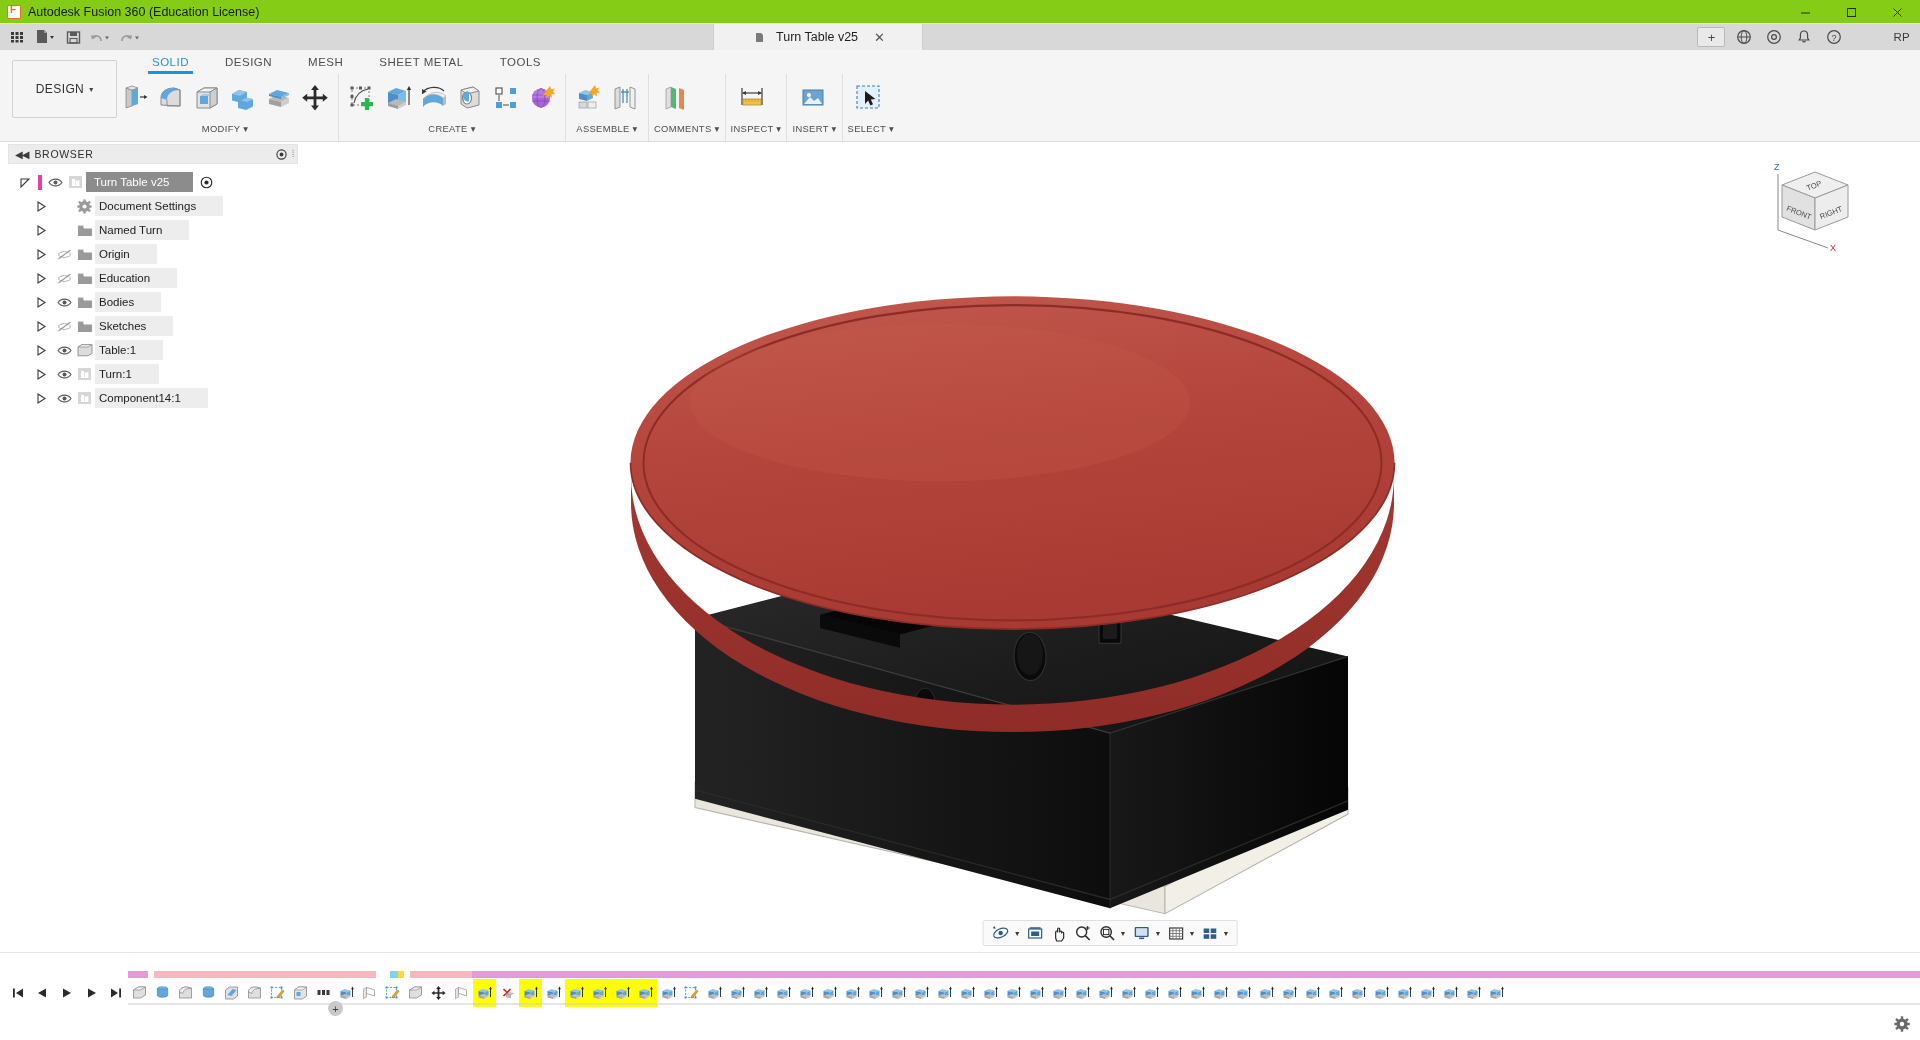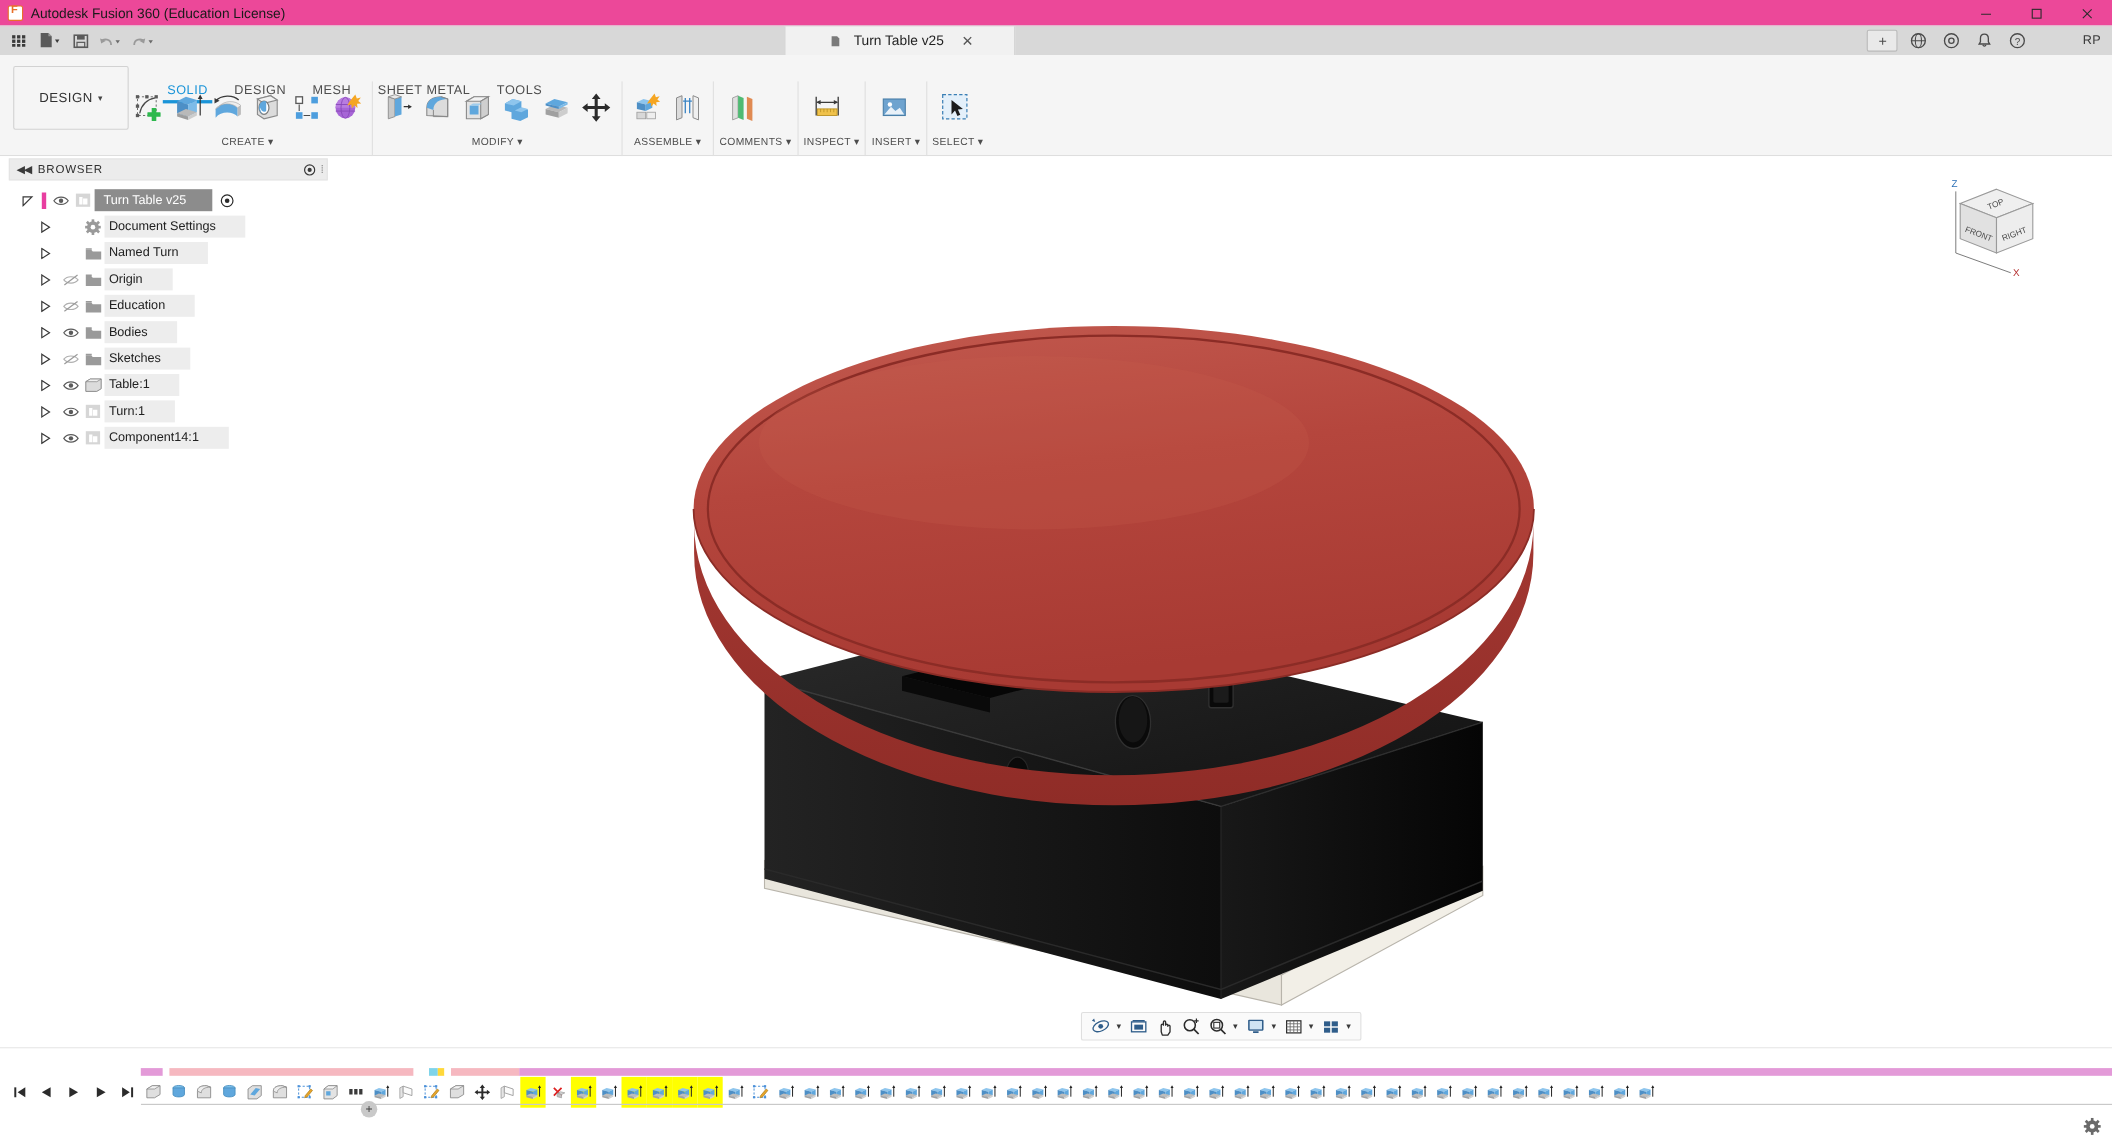--- a/index.html
+++ b/index.html
@@ -8,21 +8,21 @@
     width: 1920px; height: 1040px;
     font-family: "Liberation Sans", sans-serif;
     background: #ffffff;
     overflow: hidden;
     -webkit-font-smoothing: antialiased;
   }
   #app { position: relative; width: 1920px; height: 1040px; }
 
   
   .titlebar {
-    height: 24px; background: #ec4899; display: flex; align-items: center;
+    height: 24px; background: #84cc16; display: flex; align-items: center;
     border-bottom: 1px solid #e2e2e2;
   }
   .titlebar .appicon {
     width: 14px; height: 14px; margin: 0 7px 0 7px;
     border: 1.6px solid #e8702a; border-radius: 2px;
     position: relative; background: #fff;
   }
   .titlebar .appicon::after{
     content:"F"; position:absolute; left:2px; top:-2px; font-size:10px;
     color:#e8702a; font-weight:bold; font-family:"Liberation Sans",sans-serif;
@@ -65,21 +65,21 @@
     border-bottom: 1px solid #dcdcdc;
   }
   .wsbox {
     position:absolute; left:12px; top:10px; width:105px; height:58px;
     border:1px solid #d2d2d2; background:#f5f5f5; border-radius:2px;
     display:flex; align-items:center; justify-content:center; gap:5px;
   }
   .wsbox .t{ font-size:12px; color:#313131; letter-spacing:.4px; }
   .wsbox .car{ font-size:8px; color:#444; }
 
-  .tabs { position:absolute; left:140px; top:2px; display:flex; gap:0px;margin-top:20px; }
+  .tabs { position:absolute; left:140px; top:2px; display:flex; gap:12px; }
   .tab {
     font-size:11.5px; color:#4e4e4e; letter-spacing:.5px; padding:4px 12px 5px 12px;
     position:relative; white-space:nowrap;
   }
   .tab.active { color:#1a94d8; }
   .tab.active::after{
     content:""; position:absolute; left:8px; right:8px; bottom:-1px; height:3px; background:#1a94d8;
   }
 
   .panels { position:absolute; left:112px; top:24px; right:0; height:68px; display:flex; align-items:flex-start; }
@@ -301,20 +301,73 @@
 
     <div class="tabs">
       <div class="tab active">SOLID</div>
       <div class="tab">DESIGN</div>
       <div class="tab">MESH</div>
       <div class="tab">SHEET METAL</div>
       <div class="tab">TOOLS</div>
     </div>
 
     <div class="panels">
+
+      <div class="panel">
+        <div class="pbtns">
+          <div class="pbtn">
+            <svg width="30" height="30" viewBox="0 0 30 30">
+              <path d="M6 5 l6 2 v16 l-6 2 z" fill="#c9c9c9" stroke="#8a8a8a" stroke-width="0.8"></path>
+              <path d="M12 7 l6 -2 v16 l-6 2 z" fill="#5fa7dd"></path>
+              <path d="M6 5 l6 -2 l6 2 l-6 2 z" fill="#e8e8e8" stroke="#8a8a8a" stroke-width="0.8"></path>
+              <line x1="20" y1="14" x2="26" y2="14" stroke="#333" stroke-width="1.2"></line>
+              <path d="M27.5 14 l-3.5 -2 v4 z" fill="#333"></path>
+            </svg>
+          </div>
+          <div class="pbtn">
+            <svg width="30" height="30" viewBox="0 0 30 30">
+              <path d="M5 22 v-7 C5 8, 11 5, 18 5 l6 2 v16 z" fill="#dcdcdc" stroke="#8a8a8a" stroke-width="1"></path>
+              <path d="M5 15 C5 8, 11 5, 18 5 l6 2 C17 7, 11 10, 11 17 z" fill="#5fa7dd"></path>
+              <path d="M11 17 v6 h13 v-16 l-6 -2" fill="none" stroke="#8a8a8a" stroke-width="0.9"></path>
+            </svg>
+          </div>
+          <div class="pbtn">
+            <svg width="30" height="30" viewBox="0 0 30 30">
+              <path d="M5 9 l7 -4 l13 0 v16 l-7 4 l-13 0 z" fill="#e3e3e3" stroke="#8a8a8a" stroke-width="1"></path>
+              <path d="M5 9 l7 -4 l13 0 l-7 4 z" fill="#f3f3f3" stroke="#8a8a8a" stroke-width="1"></path>
+              <path d="M18 9 v16 l7 -4 v-16 z" fill="#cfcfcf" stroke="#8a8a8a" stroke-width="1"></path>
+              <path d="M8 13 h8 v8 h-8 z" fill="#5fa7dd"></path>
+              <path d="M8 13 l3 -2 h8 l-3 2 z" fill="#9fcdee"></path>
+            </svg>
+          </div>
+          <div class="pbtn">
+            <svg width="30" height="30" viewBox="0 0 30 30">
+              <path d="M4 11 l7 -4 l8 2 v6 l6 1.5 v7 l-7 3.5 l-8 -2 v-6 l-6 -1.5 z" fill="#5fa7dd"></path>
+              <path d="M4 11 l7 -4 l8 2 l-7 4 z" fill="#8ec5ed"></path>
+              <path d="M19 15 l6 -3 l6 1.5 l-6 3 z" fill="#8ec5ed" transform="translate(-6,2.5)"></path>
+            </svg>
+          </div>
+          <div class="pbtn">
+            <svg width="30" height="30" viewBox="0 0 30 30">
+              <path d="M5 16 l8 -4 l12 3 l-8 4 z" fill="#b9b9b9"></path>
+              <path d="M5 16 v5 l12 3 v-5 z" fill="#a0a0a0"></path>
+              <path d="M17 19 l8 -4 v5 l-8 4 z" fill="#cdcdcd"></path>
+              <path d="M5 11 l8 -4 l12 3 l-8 4 z" fill="#5fa7dd"></path>
+              <path d="M5 11 v2 l12 3 v-2 z" fill="#4d8fc6"></path>
+              <path d="M17 14 l8 -4 v2 l-8 4 z" fill="#7dbbe8"></path>
+            </svg>
+          </div>
+          <div class="pbtn">
+            <svg width="30" height="30" viewBox="0 0 30 30">
+              <path d="M15 2 l4 5 h-2.6 v6.4 h6.4 v-2.6 l5 4 l-5 4 v-2.6 h-6.4 v6.4 h2.6 l-4 5 l-4 -5 h2.6 v-6.4 h-6.4 v2.6 l-5 -4 l5 -4 v2.6 h6.4 v-6.4 h-2.6 z" fill="#2b2b2b"></path>
+            </svg>
+          </div>
+        </div>
+        <div class="plabel">MODIFY ▾</div>
+      </div>
 
       <div class="panel">
         <div class="pbtns">
           <div class="pbtn">
             <svg width="30" height="30" viewBox="0 0 30 30">
               <g stroke="#6d6d6d" stroke-width="0.9" fill="none" stroke-dasharray="2 2">
                 <rect x="5" y="5" width="17" height="17"></rect>
               </g>
               <path d="M7 20 C9 10, 16 7, 21 6" stroke="#4a4a4a" stroke-width="1.1" fill="none"></path>
               <g fill="#5a5a5a">
@@ -376,73 +429,20 @@
               <path d="M5 15 a9 9.5 0 0 1 18 0" fill="#b87ce0"></path>
               <g stroke="#8848b8" stroke-width="0.8" fill="none">
                 <ellipse cx="14" cy="15" rx="4" ry="9.5"></ellipse>
                 <path d="M5.2 12 h17.6 M5.2 18 h17.6"></path>
               </g>
               <path d="M23 3 l1.4 3.6 l3.6 -1 l-2.3 3.2 l2.7 2.2 l-3.8 0.3 l0.4 3.8 l-2.9 -2.5 l-2.2 3.1 l-0.6 -3.8 l-3.7 0.9 l2 -3.3 z" fill="#f5a623"></path>
             </svg>
           </div>
         </div>
         <div class="plabel">CREATE ▾</div>
-      </div>
-
-      <div class="panel">
-        <div class="pbtns">
-          <div class="pbtn">
-            <svg width="30" height="30" viewBox="0 0 30 30">
-              <path d="M6 5 l6 2 v16 l-6 2 z" fill="#c9c9c9" stroke="#8a8a8a" stroke-width="0.8"></path>
-              <path d="M12 7 l6 -2 v16 l-6 2 z" fill="#5fa7dd"></path>
-              <path d="M6 5 l6 -2 l6 2 l-6 2 z" fill="#e8e8e8" stroke="#8a8a8a" stroke-width="0.8"></path>
-              <line x1="20" y1="14" x2="26" y2="14" stroke="#333" stroke-width="1.2"></line>
-              <path d="M27.5 14 l-3.5 -2 v4 z" fill="#333"></path>
-            </svg>
-          </div>
-          <div class="pbtn">
-            <svg width="30" height="30" viewBox="0 0 30 30">
-              <path d="M5 22 v-7 C5 8, 11 5, 18 5 l6 2 v16 z" fill="#dcdcdc" stroke="#8a8a8a" stroke-width="1"></path>
-              <path d="M5 15 C5 8, 11 5, 18 5 l6 2 C17 7, 11 10, 11 17 z" fill="#5fa7dd"></path>
-              <path d="M11 17 v6 h13 v-16 l-6 -2" fill="none" stroke="#8a8a8a" stroke-width="0.9"></path>
-            </svg>
-          </div>
-          <div class="pbtn">
-            <svg width="30" height="30" viewBox="0 0 30 30">
-              <path d="M5 9 l7 -4 l13 0 v16 l-7 4 l-13 0 z" fill="#e3e3e3" stroke="#8a8a8a" stroke-width="1"></path>
-              <path d="M5 9 l7 -4 l13 0 l-7 4 z" fill="#f3f3f3" stroke="#8a8a8a" stroke-width="1"></path>
-              <path d="M18 9 v16 l7 -4 v-16 z" fill="#cfcfcf" stroke="#8a8a8a" stroke-width="1"></path>
-              <path d="M8 13 h8 v8 h-8 z" fill="#5fa7dd"></path>
-              <path d="M8 13 l3 -2 h8 l-3 2 z" fill="#9fcdee"></path>
-            </svg>
-          </div>
-          <div class="pbtn">
-            <svg width="30" height="30" viewBox="0 0 30 30">
-              <path d="M4 11 l7 -4 l8 2 v6 l6 1.5 v7 l-7 3.5 l-8 -2 v-6 l-6 -1.5 z" fill="#5fa7dd"></path>
-              <path d="M4 11 l7 -4 l8 2 l-7 4 z" fill="#8ec5ed"></path>
-              <path d="M19 15 l6 -3 l6 1.5 l-6 3 z" fill="#8ec5ed" transform="translate(-6,2.5)"></path>
-            </svg>
-          </div>
-          <div class="pbtn">
-            <svg width="30" height="30" viewBox="0 0 30 30">
-              <path d="M5 16 l8 -4 l12 3 l-8 4 z" fill="#b9b9b9"></path>
-              <path d="M5 16 v5 l12 3 v-5 z" fill="#a0a0a0"></path>
-              <path d="M17 19 l8 -4 v5 l-8 4 z" fill="#cdcdcd"></path>
-              <path d="M5 11 l8 -4 l12 3 l-8 4 z" fill="#5fa7dd"></path>
-              <path d="M5 11 v2 l12 3 v-2 z" fill="#4d8fc6"></path>
-              <path d="M17 14 l8 -4 v2 l-8 4 z" fill="#7dbbe8"></path>
-            </svg>
-          </div>
-          <div class="pbtn">
-            <svg width="30" height="30" viewBox="0 0 30 30">
-              <path d="M15 2 l4 5 h-2.6 v6.4 h6.4 v-2.6 l5 4 l-5 4 v-2.6 h-6.4 v6.4 h2.6 l-4 5 l-4 -5 h2.6 v-6.4 h-6.4 v2.6 l-5 -4 l5 -4 v2.6 h6.4 v-6.4 h-2.6 z" fill="#2b2b2b"></path>
-            </svg>
-          </div>
-        </div>
-        <div class="plabel">MODIFY ▾</div>
       </div>
 
       <div class="panel">
         <div class="pbtns">
           <div class="pbtn">
             <svg width="30" height="30" viewBox="0 0 30 30">
               <path d="M5 10 l6 -3 l8 2 l-6 3 z" fill="#8ec5ed"></path>
               <path d="M5 10 v6 l8 2 v-6 z" fill="#4d8fc6"></path>
               <path d="M13 12 l6 -3 v6 l-6 3 z" fill="#5fa7dd"></path>
               <rect x="5" y="19" width="8" height="6" fill="#d8d8d8" stroke="#9a9a9a" stroke-width="0.7"></rect>

